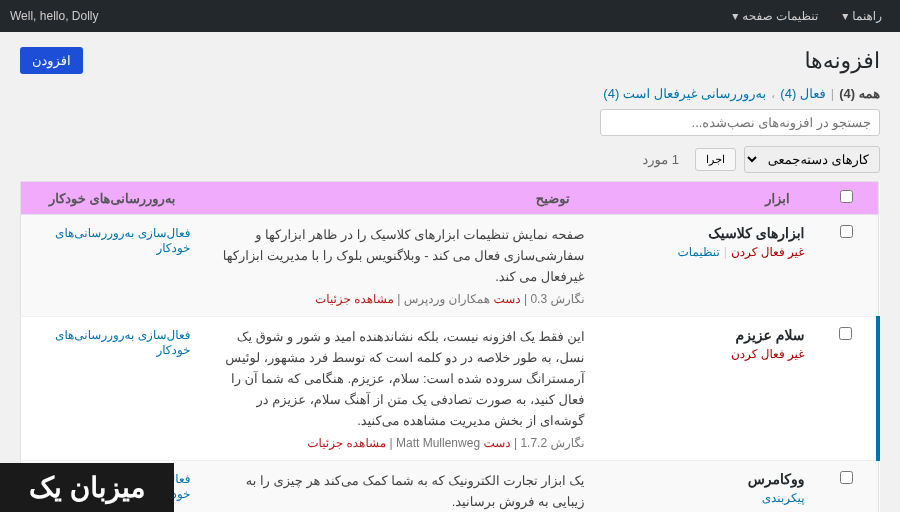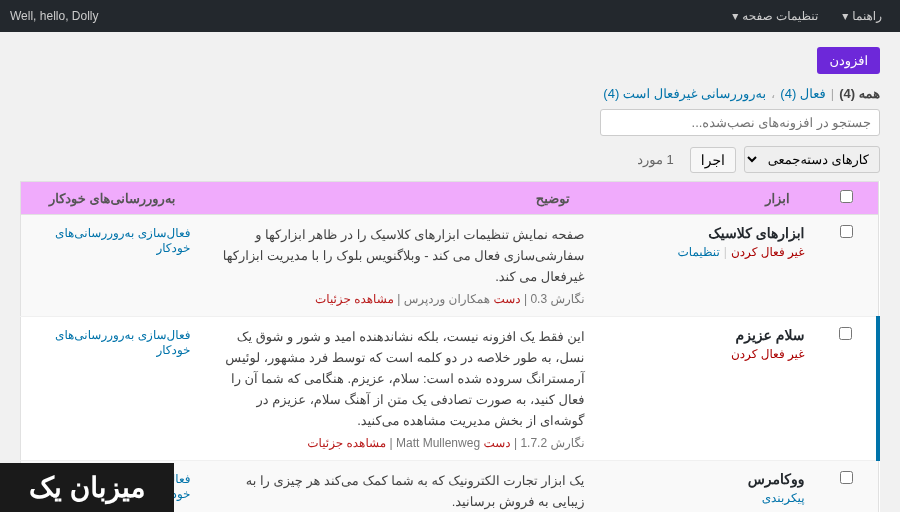--- a/index.html
+++ b/index.html
@@ -50,21 +50,21 @@
       align-items: center;
       justify-content: space-between;
       margin-bottom: 12px;
     }
     .page-title {
       font-size: 22px;
       font-weight: 400;
       color: #23282d;
     }
     .add-new-btn {
-      background: #6d28d9;
+      background: #1d4ed8;
       color: #fff;
       border: none;
       padding: 6px 12px;
       border-radius: 3px;
       cursor: pointer;
       font-size: 13px;
       font-family: Tahoma, Arial, sans-serif;
     }
 
     
@@ -114,21 +114,21 @@
       border-radius: 3px;
       font-family: Tahoma, Arial, sans-serif;
       min-width: 130px;
     }
     .bulk-apply-btn {
       background: #f7f7f7;
       border: 1px solid #ccc;
       padding: 4px 10px;
       cursor: pointer;
       border-radius: 3px;
-      font-size: 14px;
+      font-size: 11px;
       font-family: Tahoma, Arial, sans-serif;
     }
     .items-count {
       font-size: 13px;
       color: #666;
       margin-right: 8px;
     }
 
     
     .plugins-table {
@@ -238,20 +238,21 @@
   </div>
   <div class="admin-bar-greeting">
     <span>Well, hello, Dolly</span>
   </div>
 </div>
 
 <div class="page-wrapper">
   <div class="main-content">
 
     <div class="page-title-area">
+      <h1 class="page-title">افزونه‌ها</h1>
       <button class="add-new-btn">افزودن</button>
     </div>
 
     <div class="filter-tabs">
       <a class="filter-tab active">همه (4)</a>
       <span class="filter-sep">|</span>
       <a class="filter-tab">فعال (4)</a>
       <span class="filter-sep">،</span>
       <a class="filter-tab">به‌روررسانی غیرفعال است (4)</a>
     </div>

